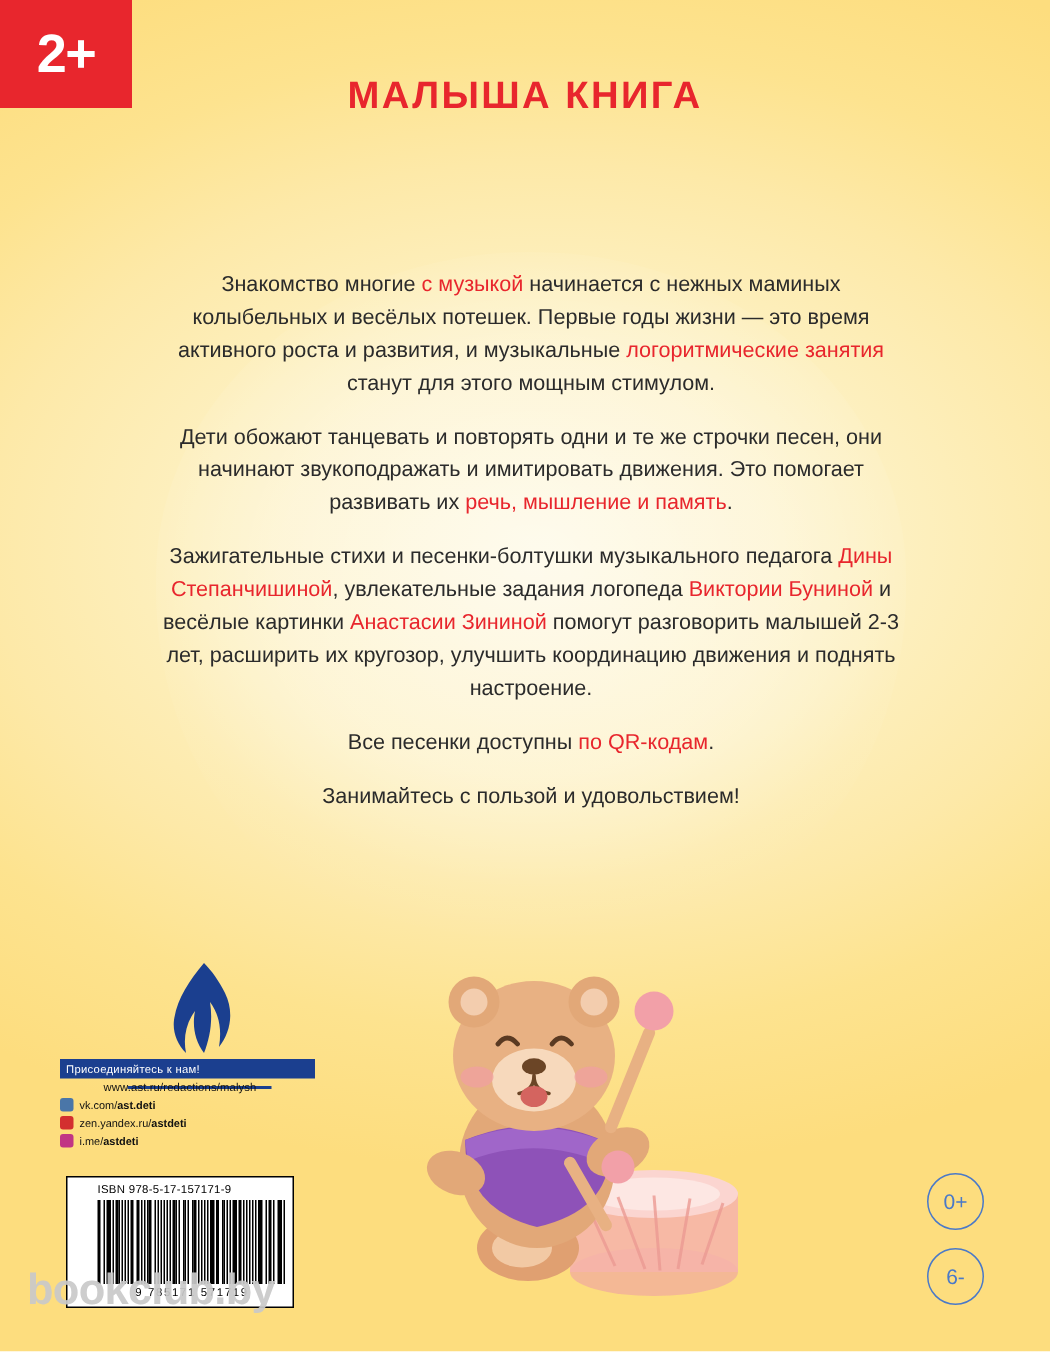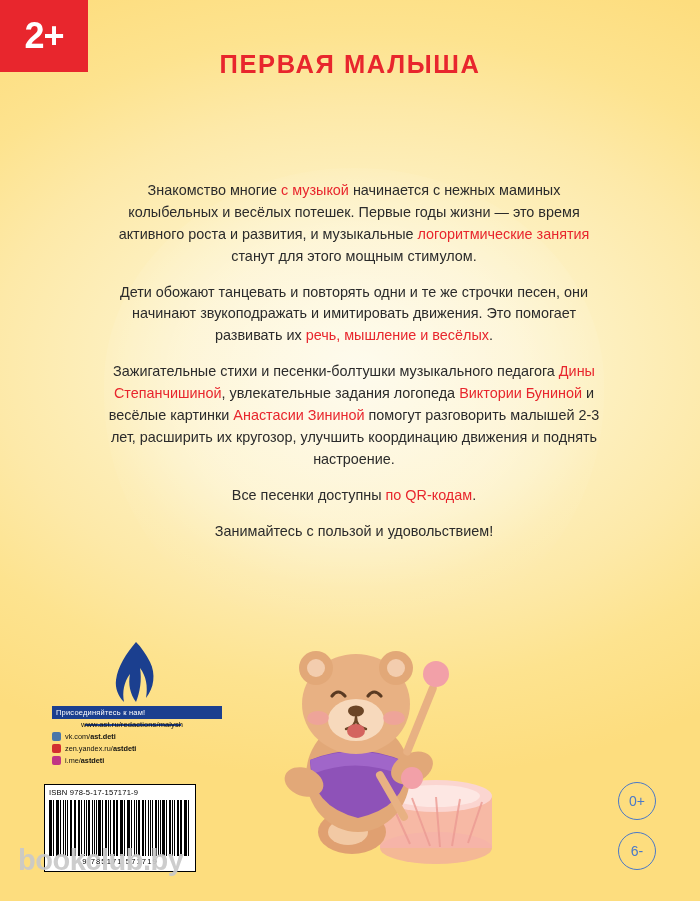--- a/index.html
+++ b/index.html
@@ -64,39 +64,39 @@
   .logo-block { position:absolute; left:78px; top:640px; width:110px; text-align:center; }
   .logo-bird { width:54px; height:66px; margin:0 auto; display:block; }
   .logo-name {
     font-size:11px; font-weight:bold; color:#1b3f8f; letter-spacing:1px;
     margin-top:2px;
     font-style:italic;
   }
   .logo-rule { width:96px; height:2px; background:#1b3f8f; margin:4px auto 0 auto; }
   
   .contact {
-    position:absolute; left:52px; top:706px; width:170px;
+    position:absolute; left:40px; top:706px; width:170px;
   }
   .contact-head {
     background:#1b3f8f; color:#fff; font-size:7.5px; padding:2px 4px;
     letter-spacing:0.2px;
   }
   .contact-url { font-size:7.5px; color:#111; margin-top:1px; letter-spacing:0.1px;padding-left:29px;}
   .social-row { display:flex; align-items:flex-start; gap:4px; margin-top:3px; }
   .sq { width:9px; height:9px; border-radius:2px; display:inline-block; flex:0 0 auto;}
   .sq.vk { background:#4a76a8; }
   .sq.ya { background:#d32f2f; }
   .sq.ig { background:#c13584; }
   .social-txt { font-size:7.3px; color:#111; }
   .social-txt b { font-weight:bold; }
   
   .isbn-box {
     position:absolute; left:44px; top:784px; width:152px; height:88px;
     background:#ffffff; border:1px solid #000;
-    padding:3px 4px 2px 4px;
+    padding:3px 4px 2px 20px;
   }
   .isbn-txt { font-size:7.6px; color:#000; letter-spacing:0.2px; }
   .bars { display:flex; align-items:flex-end; height:56px; margin-top:3px; gap:0; }
   .bars i { display:block; background:#000; height:100%; }
   .isbn-num { font-size:7.6px; letter-spacing:1.1px; text-align:center; margin-top:1px; }
   
   .rating {
     position:absolute; right:44px; top:782px;
     display:flex; flex-direction:column; align-items:center; gap:12px;
   }
@@ -117,29 +117,29 @@
   }
 </style>
 </head>
 <body>
 
 <div class="page">
 
   <div class="age-badge">2+</div>
 
   <div class="title-block">
-    <div>ПЕРВАЯ МАЛЫША</div>
+    <div>МАЛЫША КНИГА</div>
   </div>
 
   <div class="bubble"></div>
 
   <div class="copy">
     <p><span>Знакомство многие </span><span class="hl">с музыкой</span><span> начинается с нежных маминых колыбельных и весёлых потешек. Первые годы жизни — это время активного роста и развития, и музыкальные </span><span class="hl">логоритмические занятия</span><span> станут для этого мощным стимулом.</span></p>
 
-    <p><span>Дети обожают танцевать и повторять одни и те же строчки песен, они начинают звукоподражать и имитировать движения. Это помогает развивать их </span><span class="hl">речь, мышление и весёлых</span><span>.</span></p>
+    <p><span>Дети обожают танцевать и повторять одни и те же строчки песен, они начинают звукоподражать и имитировать движения. Это помогает развивать их </span><span class="hl">речь, мышление и память</span><span>.</span></p>
 
     <p><span>Зажигательные стихи и песенки-болтушки музыкального педагога </span><span class="hl">Дины Степанчишиной</span><span>, увлекательные задания логопеда </span><span class="hl">Виктории Буниной</span><span> и весёлые картинки </span><span class="hl">Анастасии Зининой</span><span> помогут разговорить малышей 2-3 лет, расширить их кругозор, улучшить координацию движения и поднять настроение.</span></p>
 
 
     <p><span>Все песенки доступны </span><span class="hl">по QR-кодам</span><span>.</span></p>
 
     <p>Занимайтесь с пользой и удовольствием!</p>
   </div>
 
   <div class="logo-block">

